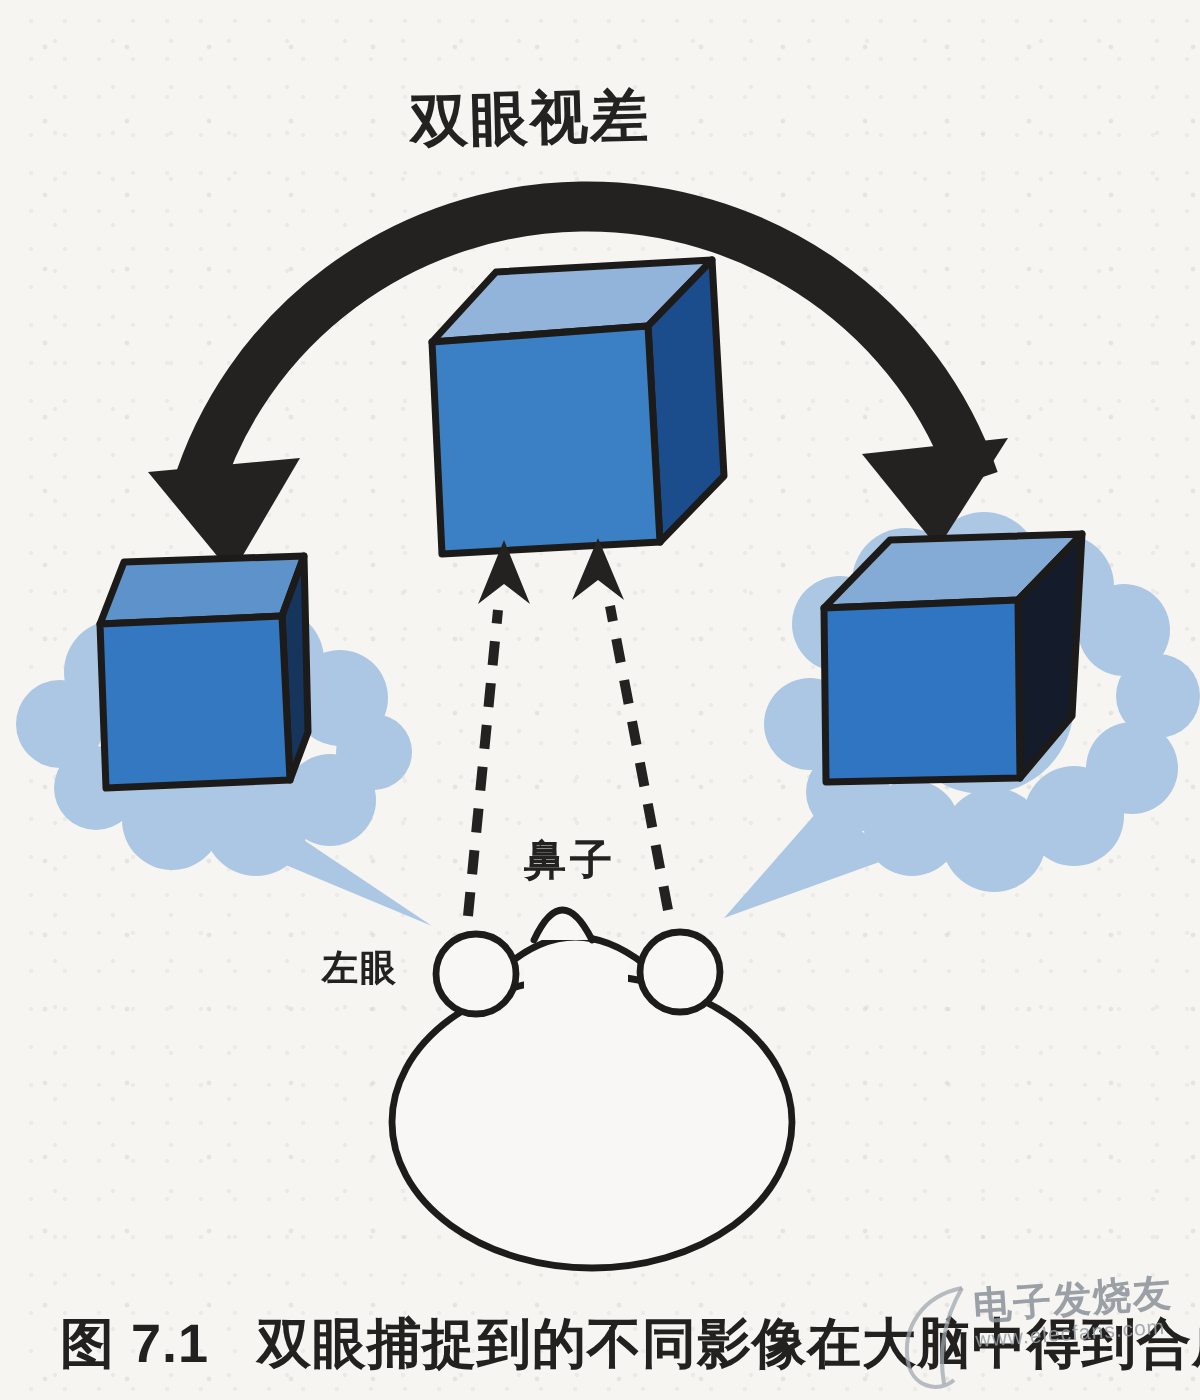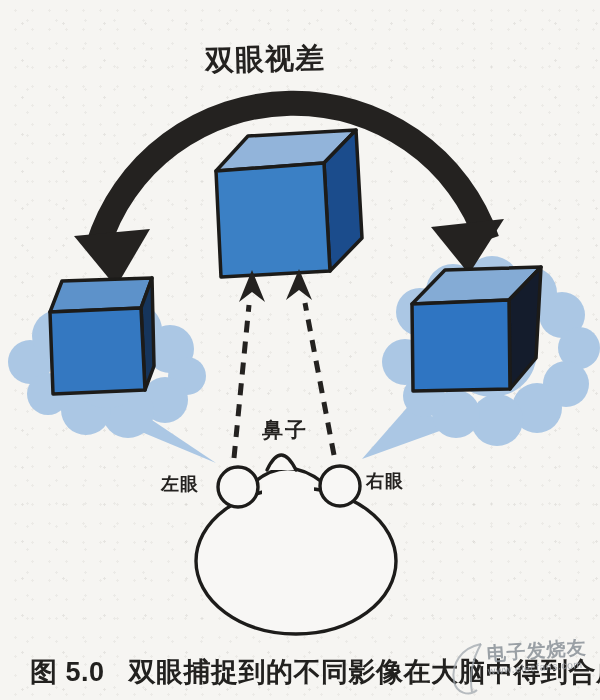--- a/index.html
+++ b/index.html
@@ -115,25 +115,24 @@
       <rect x="262" y="480" width="52" height="22" fill="#f8f7f5"></rect>
       <path d="M252,484 Q286,454 322,482" fill="#f8f7f5" stroke="#1d1c1a" stroke-width="3.4" stroke-linecap="round"></path>
       <path d="M267,470 Q281,440 296,470" fill="#f8f7f5" stroke="#1d1c1a" stroke-width="3.4" stroke-linecap="round"></path>
       <circle cx="238" cy="487" r="20" fill="#f8f7f5" stroke="#1d1c1a" stroke-width="3.4"></circle>
       <circle cx="340" cy="486" r="20" fill="#f8f7f5" stroke="#1d1c1a" stroke-width="3.4"></circle>
     </g>
   </svg>
 
   <div class="txt title">双眼视差</div>
   <div class="txt eye-label left-eye-label">左眼</div>
-  <div class="txt eye-label right-eye-label">右眼</div>
   <div class="txt nose-label">鼻子</div>
 
   <div class="caption">
-    <span>图 5.0</span><span class="gap"></span><span>双眼捕捉到的不同影像在大脑中得到合成</span>
+    <span>图 7.1</span><span class="gap"></span><span>双眼捕捉到的不同影像在大脑中得到合成</span>
   </div>
 
   <svg class="wm-logo" width="58" height="66" viewBox="0 0 58 66">
     <path d="M38,10 C18,14 8,30 11,47 C13,59 26,63 34,56" fill="none" stroke="#a0a7ae" stroke-width="2" opacity="0.75"></path>
     <path d="M38,10 C30,24 26,40 29,58" fill="none" stroke="#a0a7ae" stroke-width="2" opacity="0.75"></path>
   </svg>
   <div class="watermark">
     <div class="brand">电子发烧友</div>
     <div class="url">www.elecfans.com</div>
   </div>

